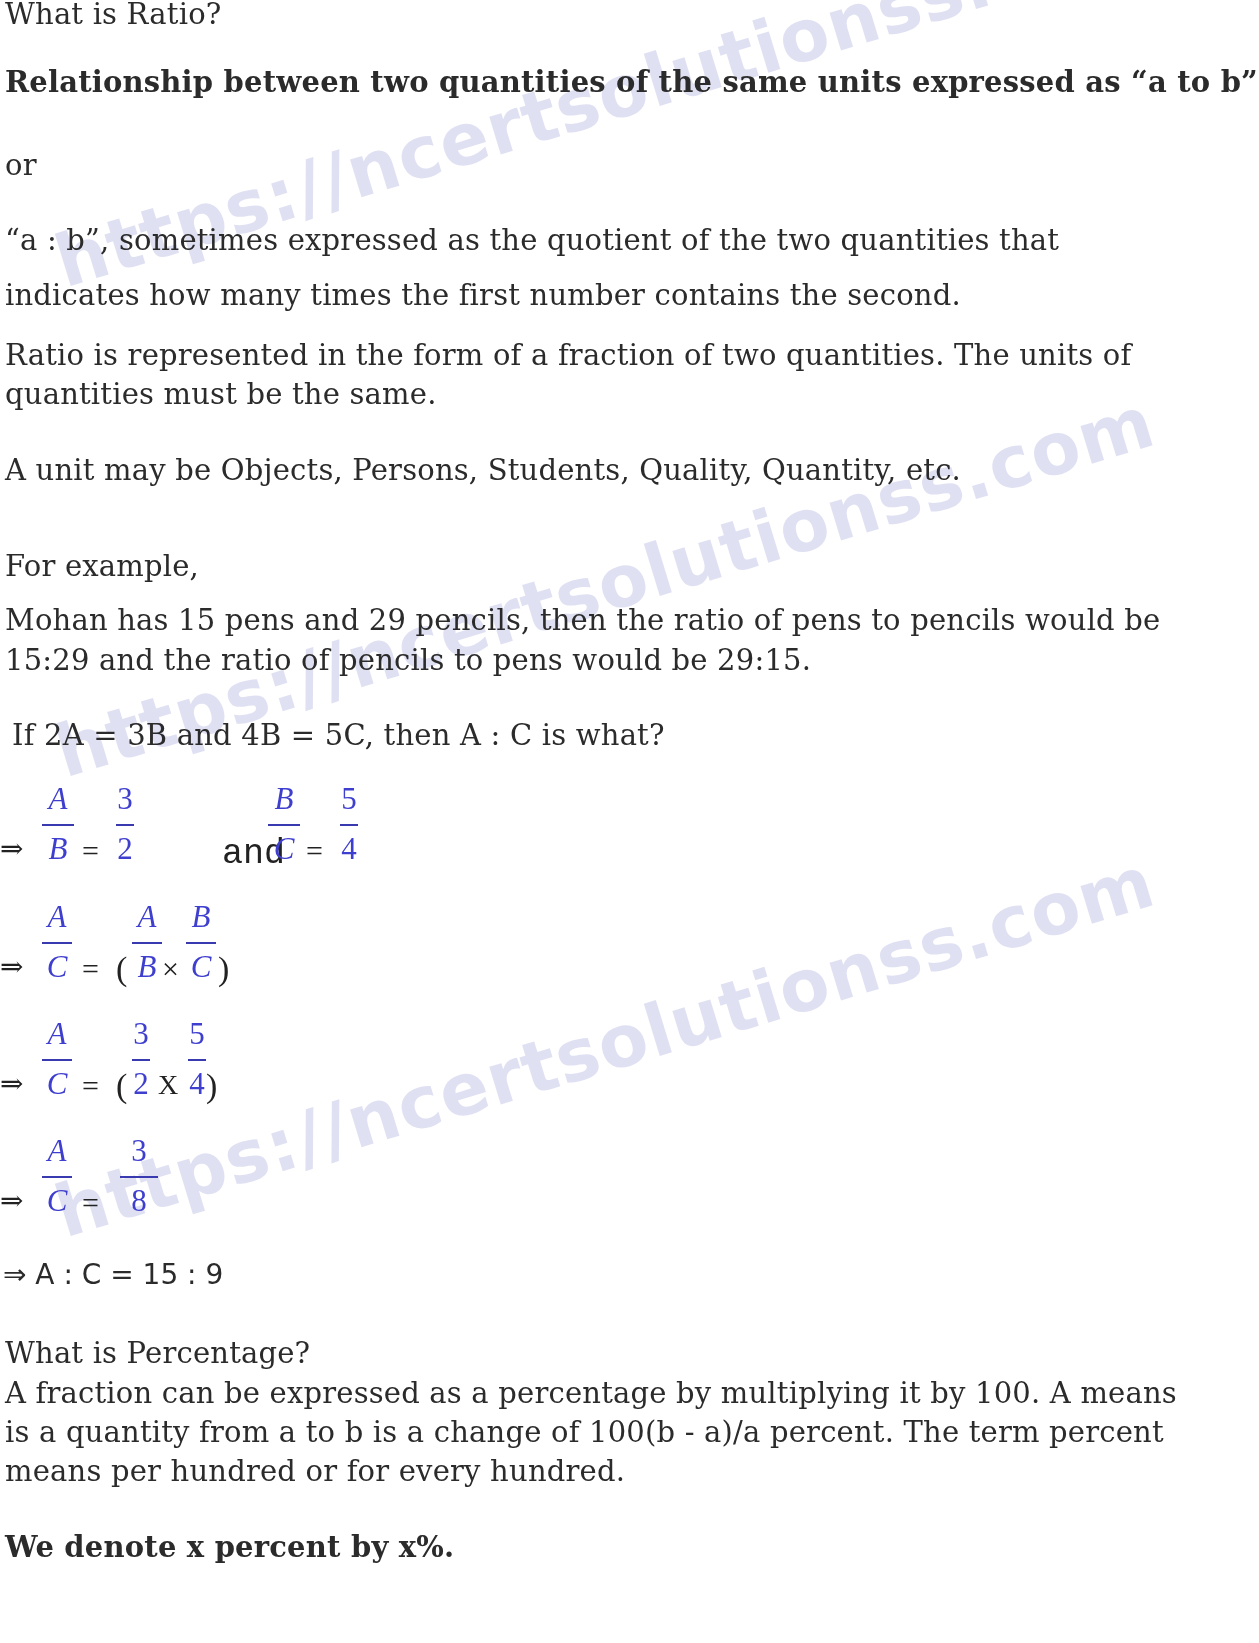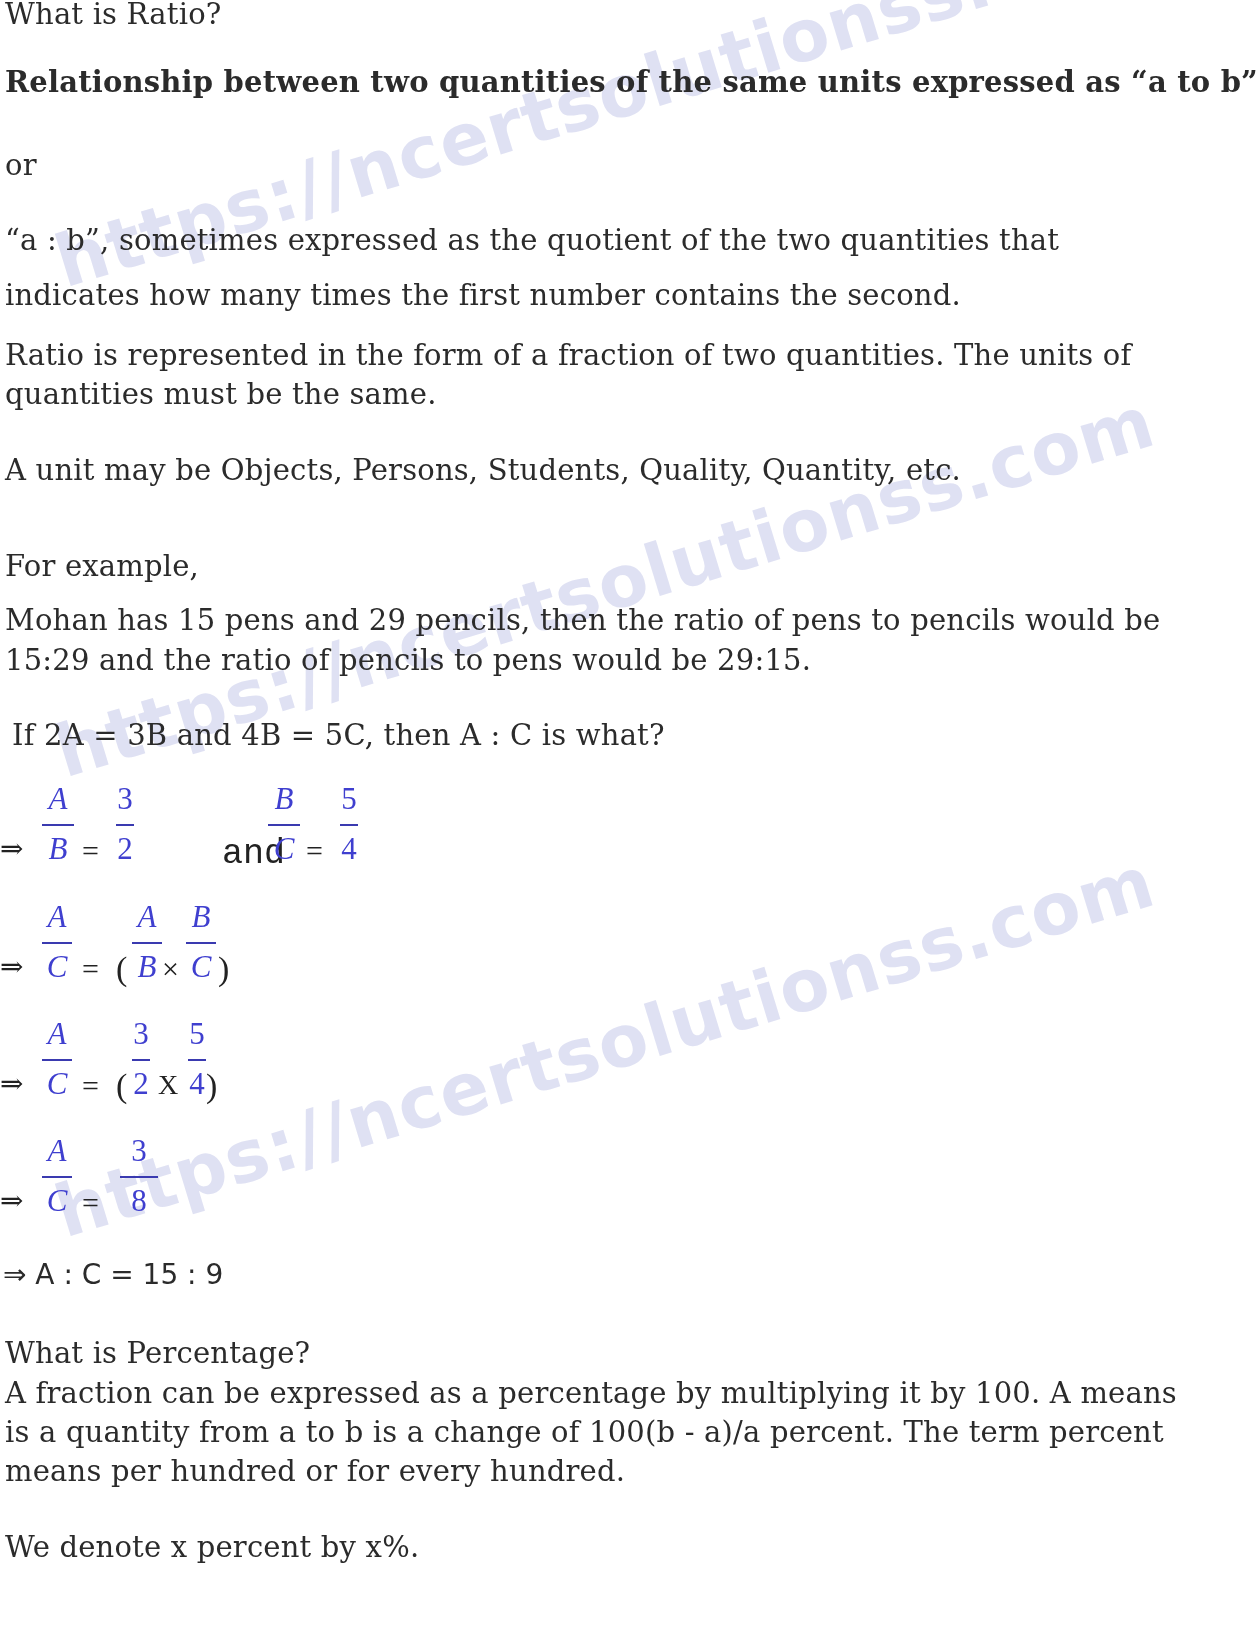--- a/index.html
+++ b/index.html
@@ -125,13 +125,13 @@
       <span class="den">8</span>
   </span>
 </div>
 
 <div class="math" style="top:1258px; left:3px; font-family:'DejaVu Sans', sans-serif; font-size:28px;">⇒ A : C = 15 : 9</div>
 
 <div class="p" style="top:1333px;">What is Percentage?</div>
 <div class="p" style="top:1373px;">A fraction can be expressed as a percentage by multiplying it by 100. A means</div>
 <div class="p" style="top:1412px;">is a quantity from a to b is a change of 100(b - a)/a percent. The term percent</div>
 <div class="p" style="top:1451px;">means per hundred or for every hundred.</div>
-<div class="p" style="top:1527px;">We denote x percent by x%.</div>
+<div class="p" style="top:1527px;font-weight:bold;">We denote x percent by x%.</div>
 
 </body></html>

